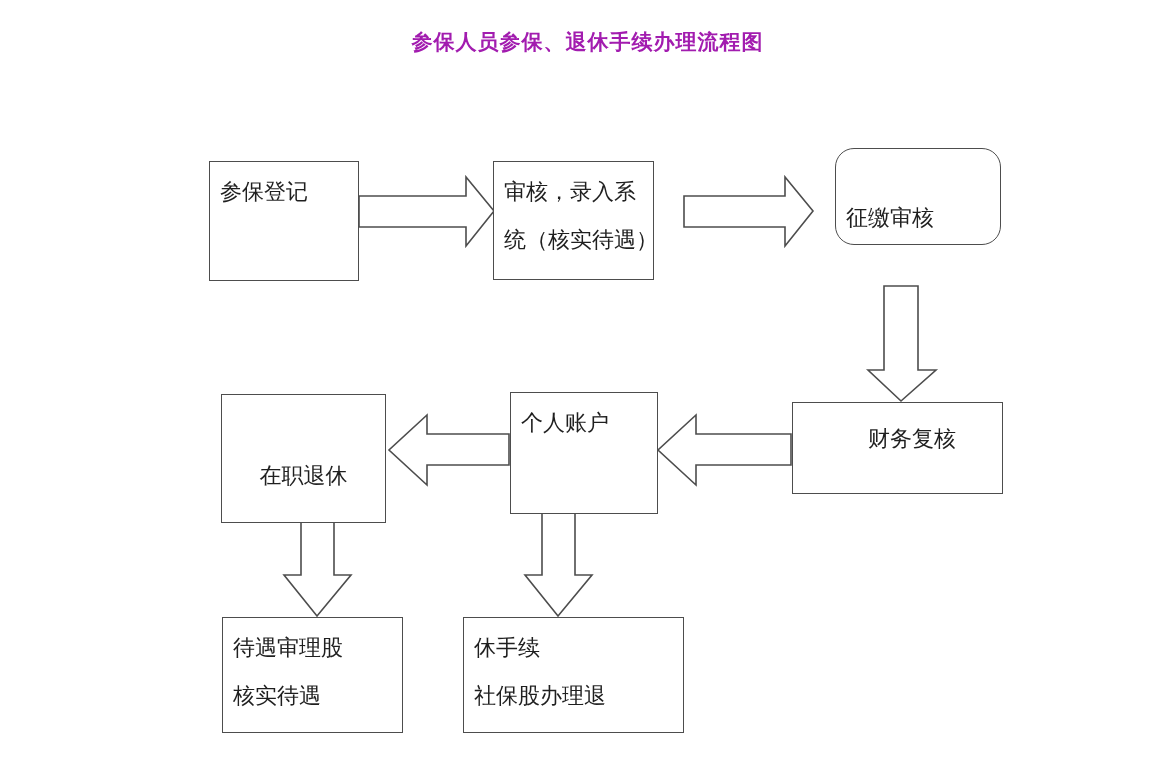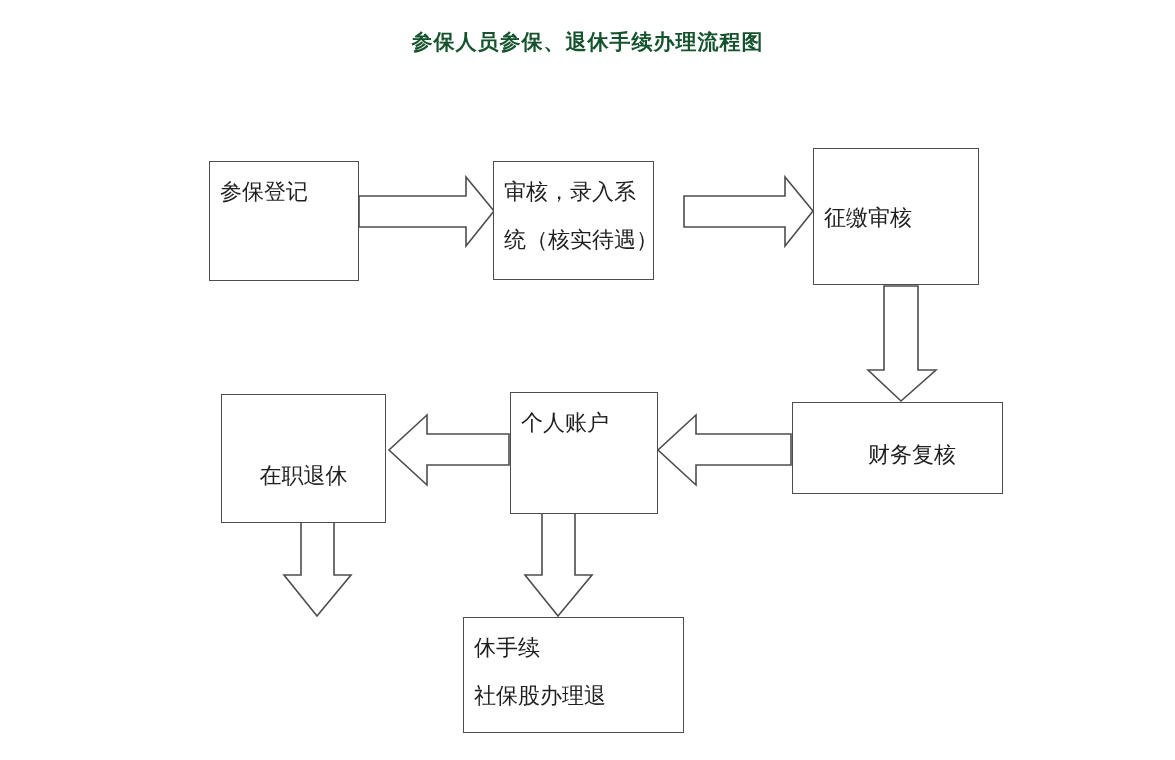--- a/index.html
+++ b/index.html
@@ -18,21 +18,21 @@
   #flow-title {
     position: absolute;
     left: 0;
     top: 28px;
     width: 1175px;
     text-align: center;
     font-family: "Liberation Sans", "DejaVu Sans", sans-serif;
     font-weight: bold;
     font-size: 21px;
     letter-spacing: 1px;
-    color: #14532d;
+    color: #a21caf;
   }
   .node {
     position: absolute;
     box-sizing: border-box;
     border: 1.4px solid #4d4d4d;
     background: #ffffff;
     color: #1f1f1f;
     font-size: 22px;
     line-height: 48px;
     overflow: hidden;
@@ -105,40 +105,46 @@
       <div class="lines" style="top: 6px;">
         <span class="ln left">参保登记</span>
       </div>
     </div>
   <div class="node" style="left: 493px; top: 161px; width: 161px; height: 119px;">
       <div class="lines" style="top: 6px;">
         <span class="ln spread">审核，录入系</span>
         <span class="ln spread">统（核实待遇）</span>
       </div>
     </div>
-  <div class="node" style="left: 813px; top: 148px; width: 166px; height: 137px;">
+  <div class="node" style="left: 835px; top: 148px; width: 166px; height: 97px; border-radius: 19px;">
       <div class="lines" style="top: 44.5px;">
         <span class="ln left">征缴审核</span>
       </div>
     </div>
   <div class="node" style="left: 792px; top: 402px; width: 211px; height: 92px;">
-      <div class="lines" style="top: 28px; padding-left: 39px;">
+      <div class="lines" style="top: 12px; padding-left: 39px;">
         <span class="ln center">财务复核</span>
       </div>
     </div>
   <div class="node" style="left: 510px; top: 392px; width: 148px; height: 122px;">
       <div class="lines" style="top: 6px;">
         <span class="ln spread">个人账户</span>
       </div>
     </div>
   <div class="node" style="left: 221px; top: 394px; width: 165px; height: 129px;">
       <div class="lines" style="top: 57px;">
         <span class="ln center">在职退休</span>
       </div>
     </div>
+  <div class="node" style="left: 222px; top: 617px; width: 181px; height: 116px;">
+      <div class="lines" style="top: 6px;">
+        <span class="ln spread">待遇审理股</span>
+        <span class="ln spread">核实待遇</span>
+      </div>
+    </div>
   <div class="node" style="left: 463px; top: 617px; width: 221px; height: 116px;">
       <div class="lines" style="top: 6px;">
         <span class="ln spread">休手续</span>
         <span class="ln spread">社保股办理退</span>
       </div>
     </div>
 
 </div>
 
 </body></html>

